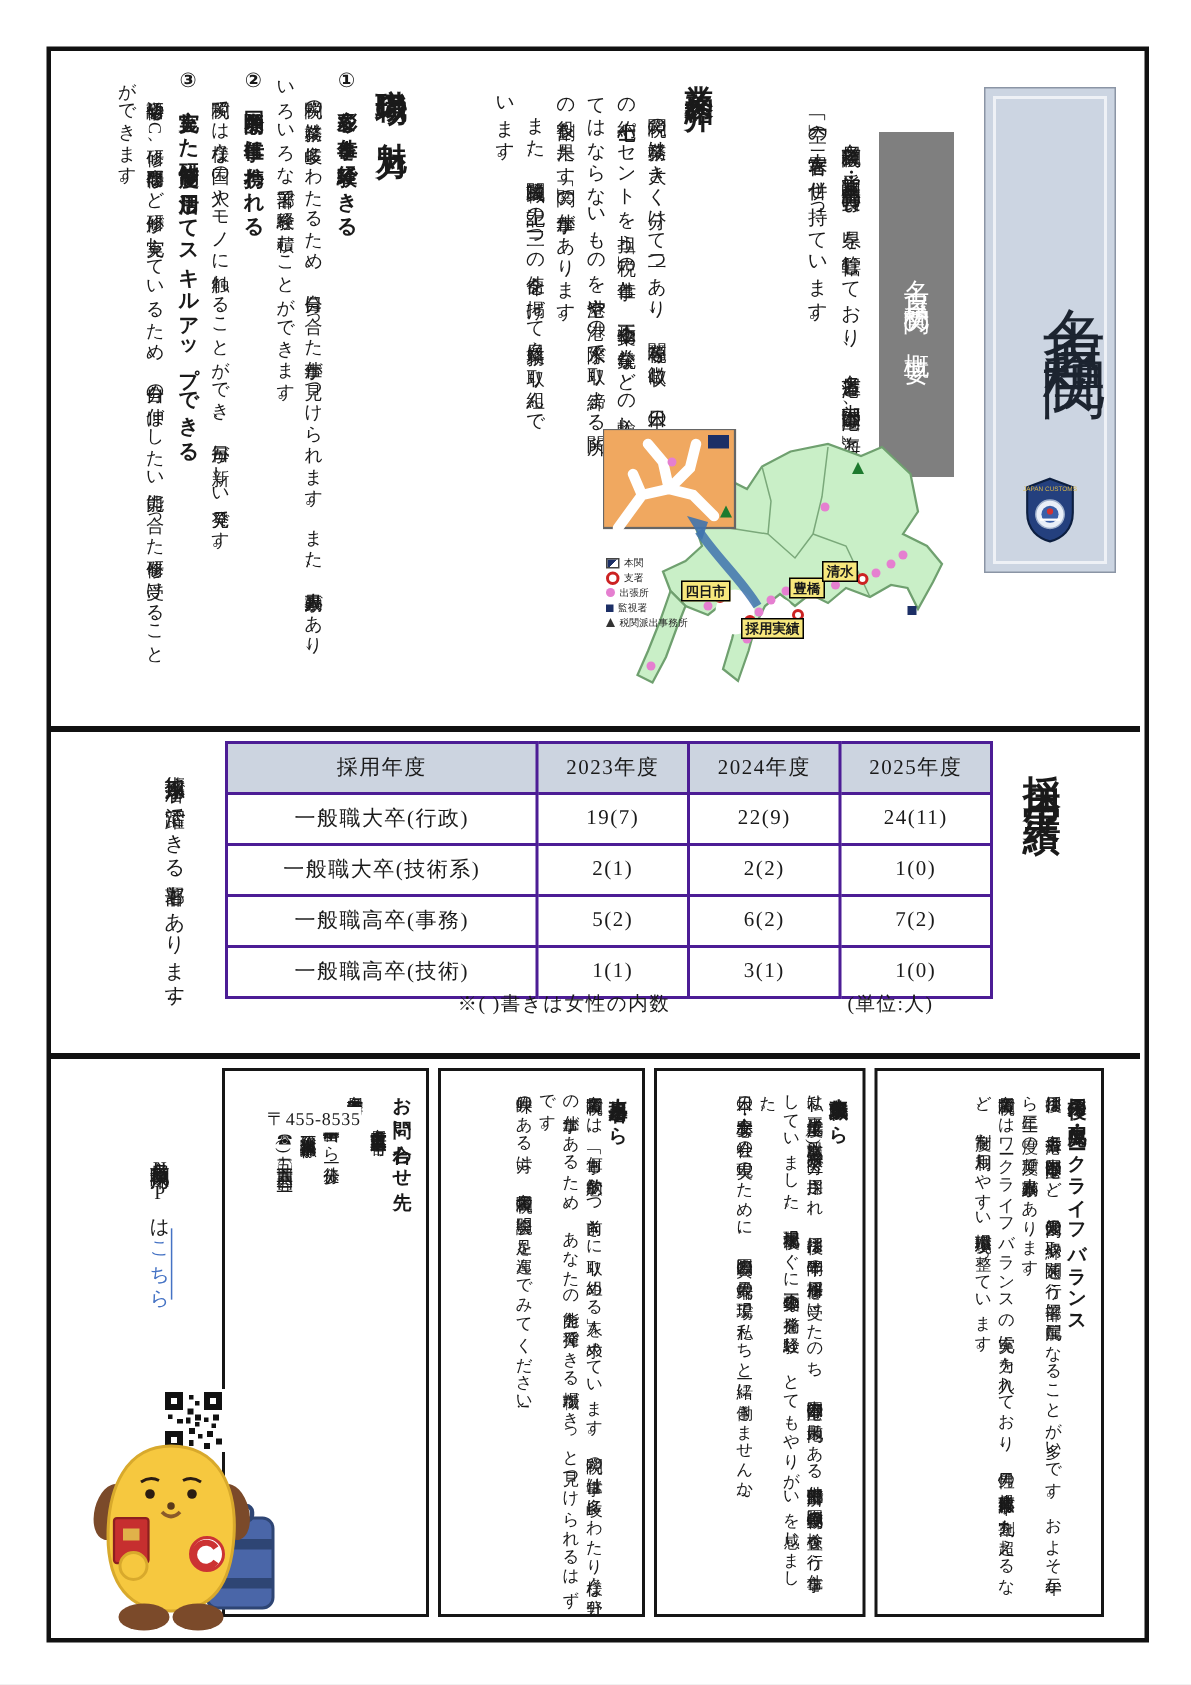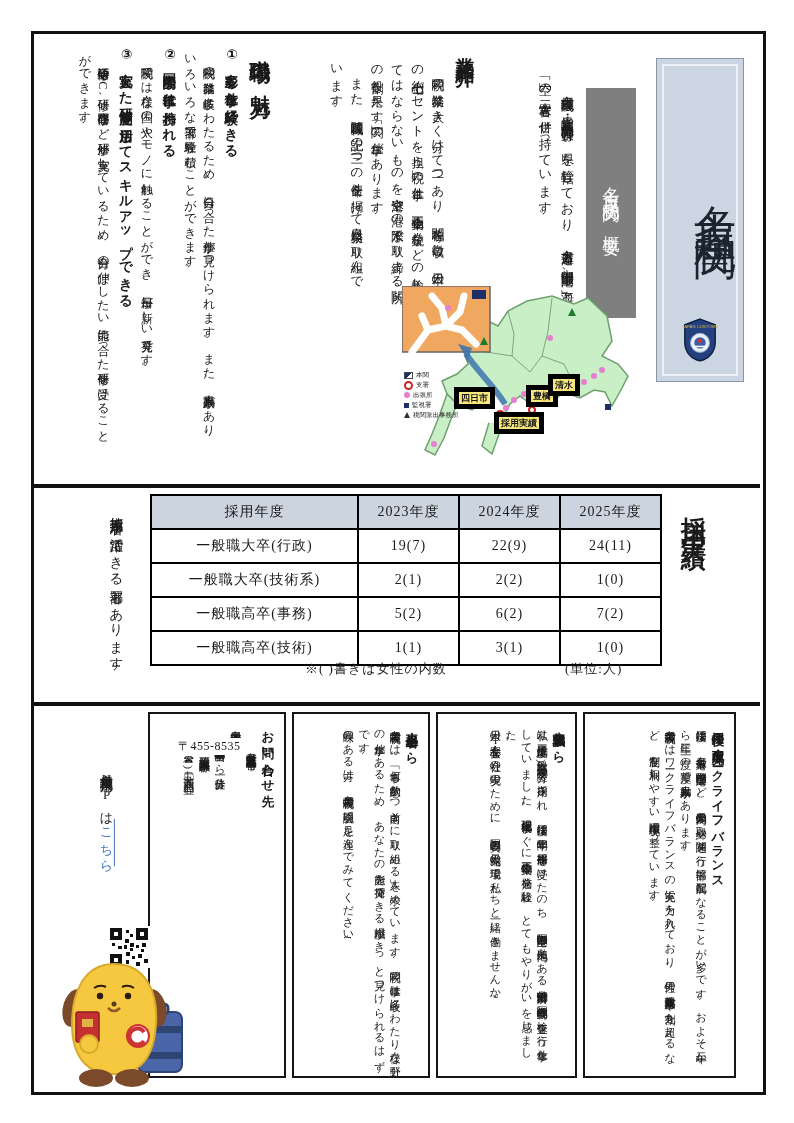--- a/index.html
+++ b/index.html
@@ -29,39 +29,39 @@
   .miryoku-items{position:absolute;right:553px;top:46px;height:398px;font-size:12px;line-height:1.55;letter-spacing:.5px;}
   .miryoku-items .t{font-family:"Liberation Sans","DejaVu Sans",sans-serif;font-weight:700;
        font-size:13.5px;margin:0;text-indent:0;letter-spacing:1px;}
   .miryoku-items .b{margin:0 2px;}
   
   .venn{position:absolute;left:232px;top:281px;width:176px;height:202px;}
   .venn .c{position:absolute;border-radius:50%;opacity:.8;}
   .venn .lbl{position:absolute;font-size:13px;text-align:center;line-height:1.3;color:#333;}
   
   .map{position:absolute;left:402px;top:286px;width:230px;height:180px;}
-  .map .maplabel{position:absolute;background:#f7e77d;border:5px solid #000000;
+  .map .maplabel{position:absolute;background:#f7e77d;border:1px solid #000000;
        font-size:9px;font-family:"Liberation Sans","DejaVu Sans",sans-serif;font-weight:700;
        padding:0 2px;line-height:12px;white-space:nowrap;}
   .legend{position:absolute;left:2px;top:84px;}
   .legend .row{display:flex;align-items:center;height:10px;}
   .legend .txt{font-size:6.5px;white-space:nowrap;color:#222;}
   .lg-ic{display:inline-block;margin-right:3px;}
   .ic-honkan{width:7px;height:5px;background:linear-gradient(135deg,#1c2f66 55%,#fff 55%);border:1px solid #444;}
   .ic-shisho{width:5px;height:5px;border:2px solid #c22;border-radius:50%;background:#fff;}
   .ic-shucchou{width:6px;height:6px;border-radius:50%;background:#e57fd0;}
   .ic-kanshi{width:5px;height:5px;background:#1c2f66;}
   .ic-hashutsu{width:0;height:0;border-left:3.5px solid transparent;border-right:3.5px solid transparent;border-bottom:6px solid #333;}
   
   .saiyo-head{position:absolute;left:678px;top:497px;writing-mode:vertical-rl;font-size:25px;letter-spacing:9px;}
   .side-note{position:absolute;right:667px;top:506px;height:168px;writing-mode:vertical-rl;
        font-size:13.5px;line-height:1.6;letter-spacing:1px;}
   table.recruit{position:absolute;left:150px;top:494px;width:512px;border-collapse:collapse;
        font-size:14px;}
-  table.recruit th,table.recruit td{border:2px solid #000000;text-align:center;padding:0;height:32px;
+  table.recruit th,table.recruit td{border:2px solid #4c1d95;text-align:center;padding:0;height:32px;
        font-weight:400;letter-spacing:1px;}
   table.recruit th{background:#ccd4e0;}
   table.recruit td:first-child,table.recruit th:first-child{width:205px;}
   .tbl-note{position:absolute;top:660px;font-size:13px;letter-spacing:1px;}
   
   .bbox{position:absolute;top:712px;height:366px;border:2px solid #161616;box-sizing:border-box;}
   .bbox .flow{position:absolute;inset:8px;writing-mode:vertical-rl;font-size:11px;line-height:1.42;letter-spacing:.5px;}
   .bbox .flow h3{margin:0;font-family:"Liberation Sans","DejaVu Sans",sans-serif;font-weight:700;
        font-size:12.5px;letter-spacing:1px;text-indent:0;}
   .bbox .flow p{margin:0;}

